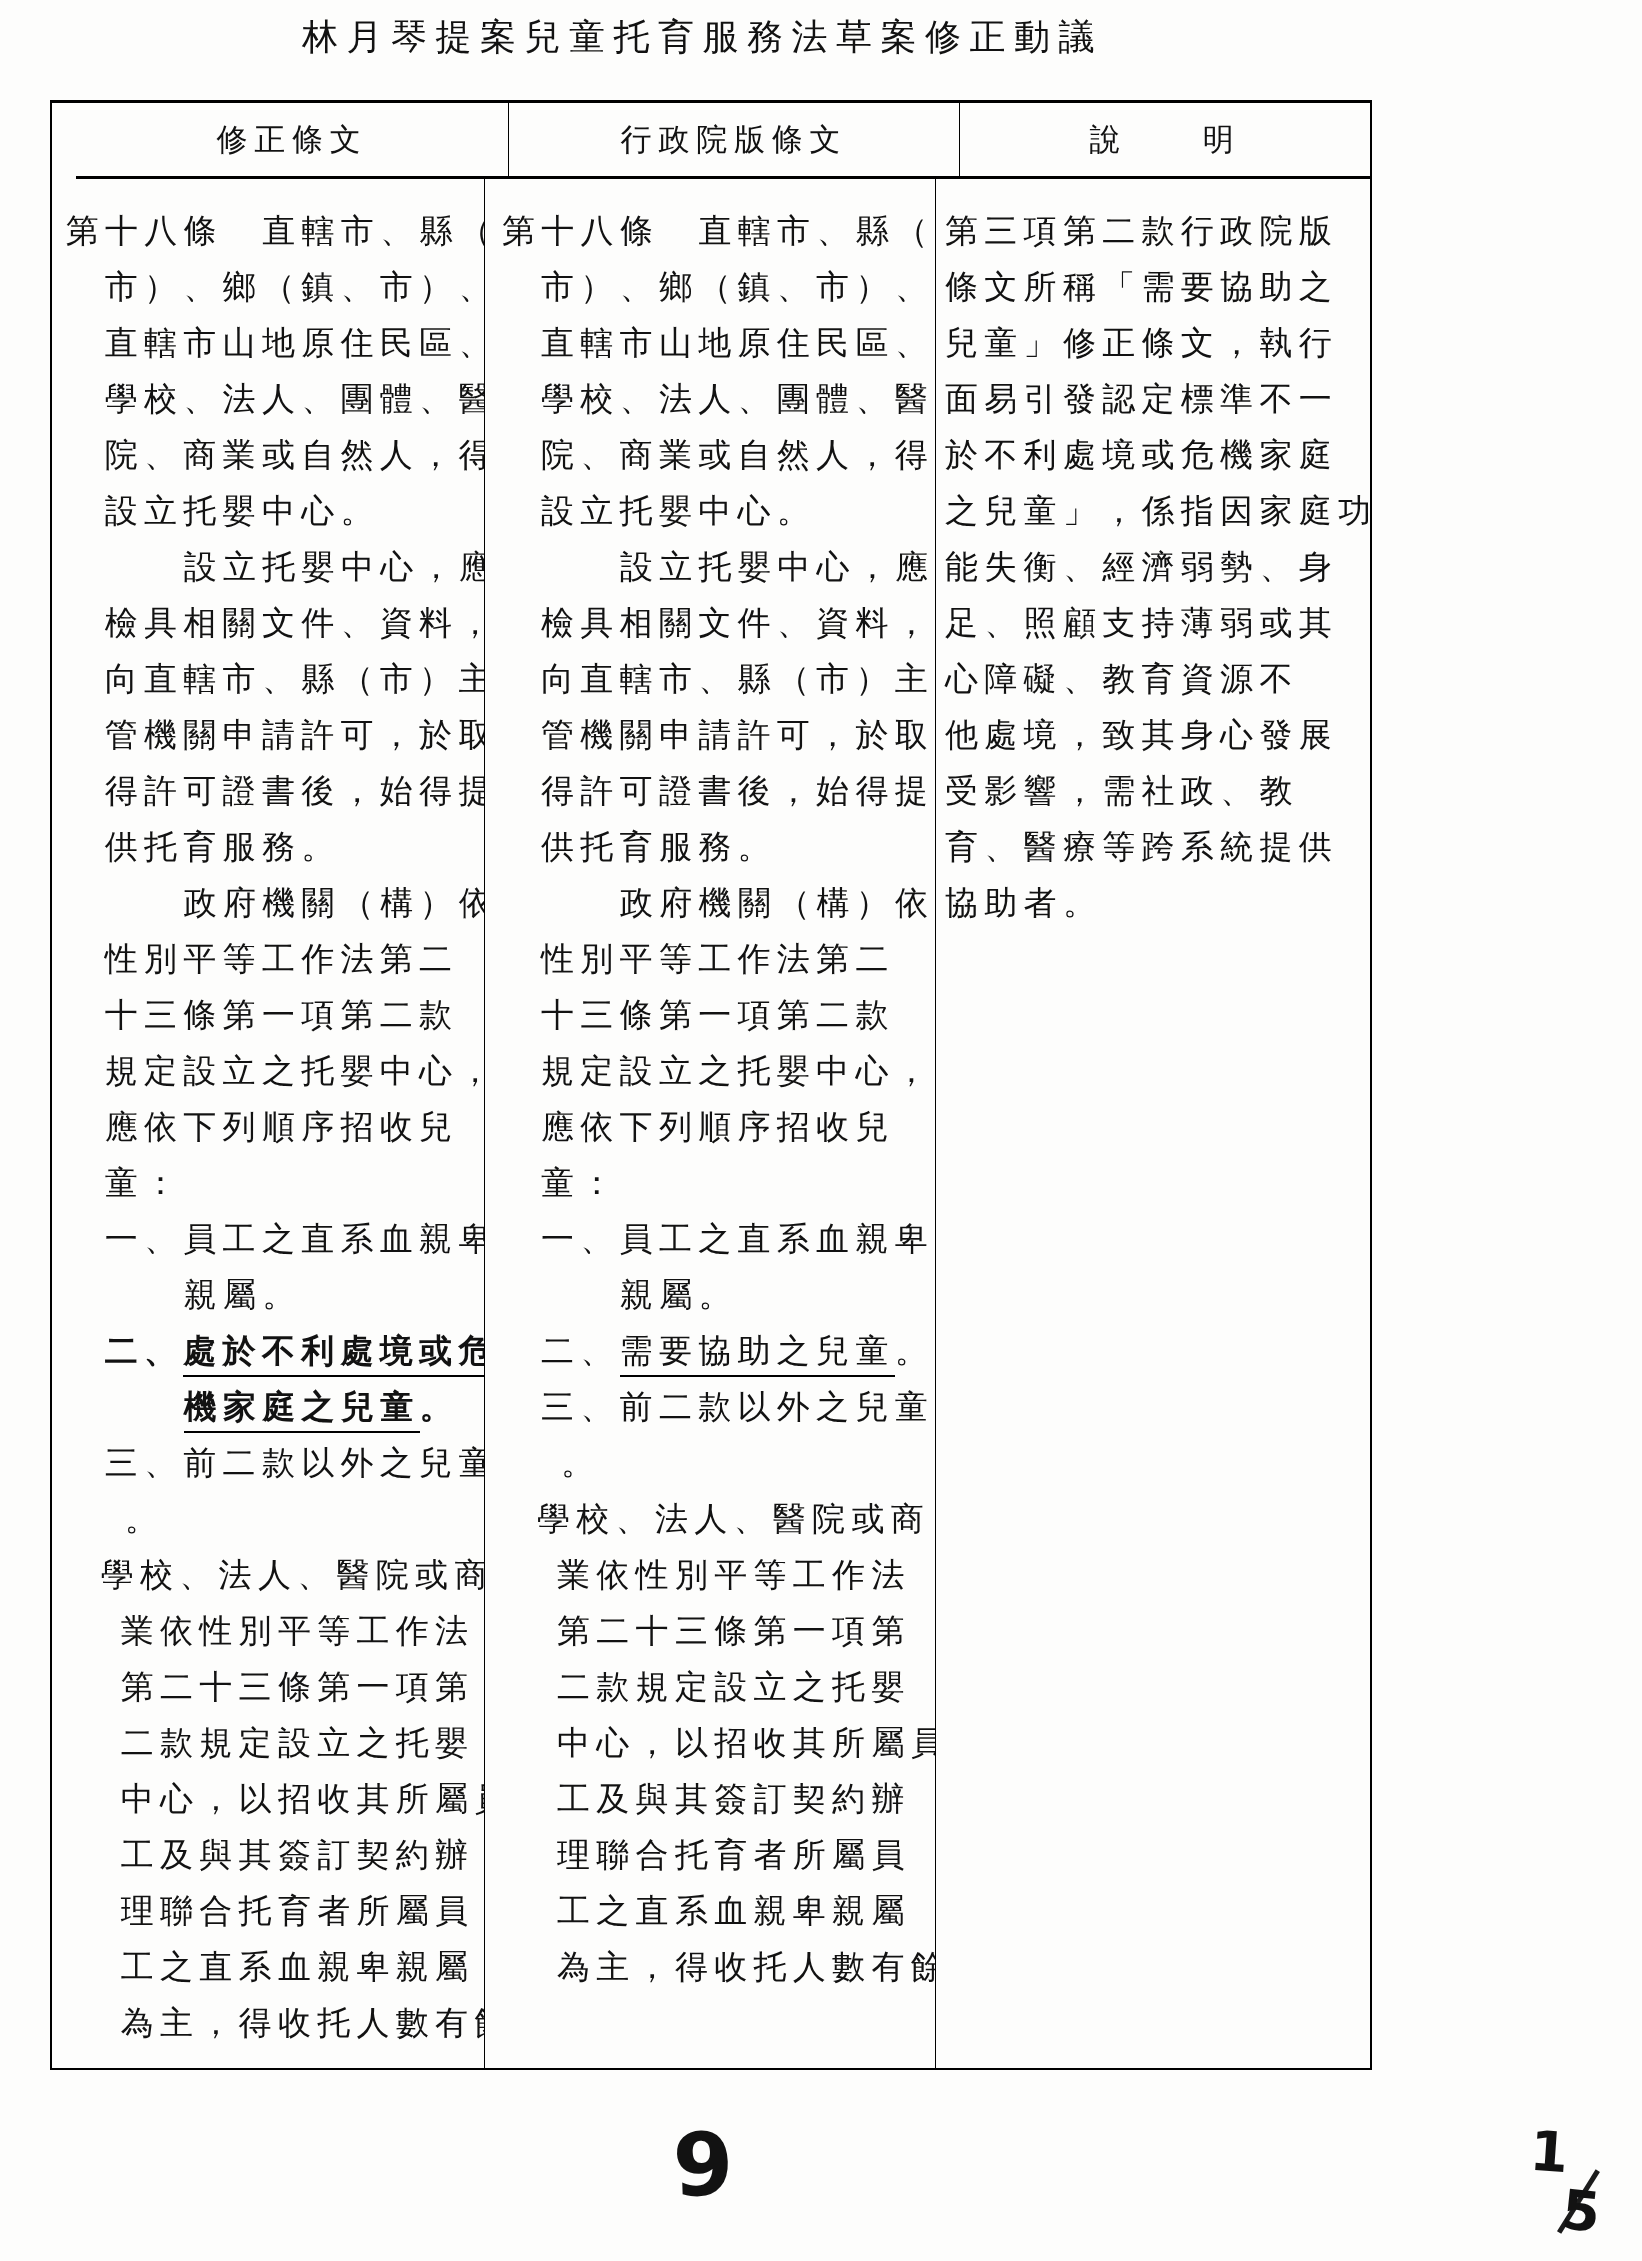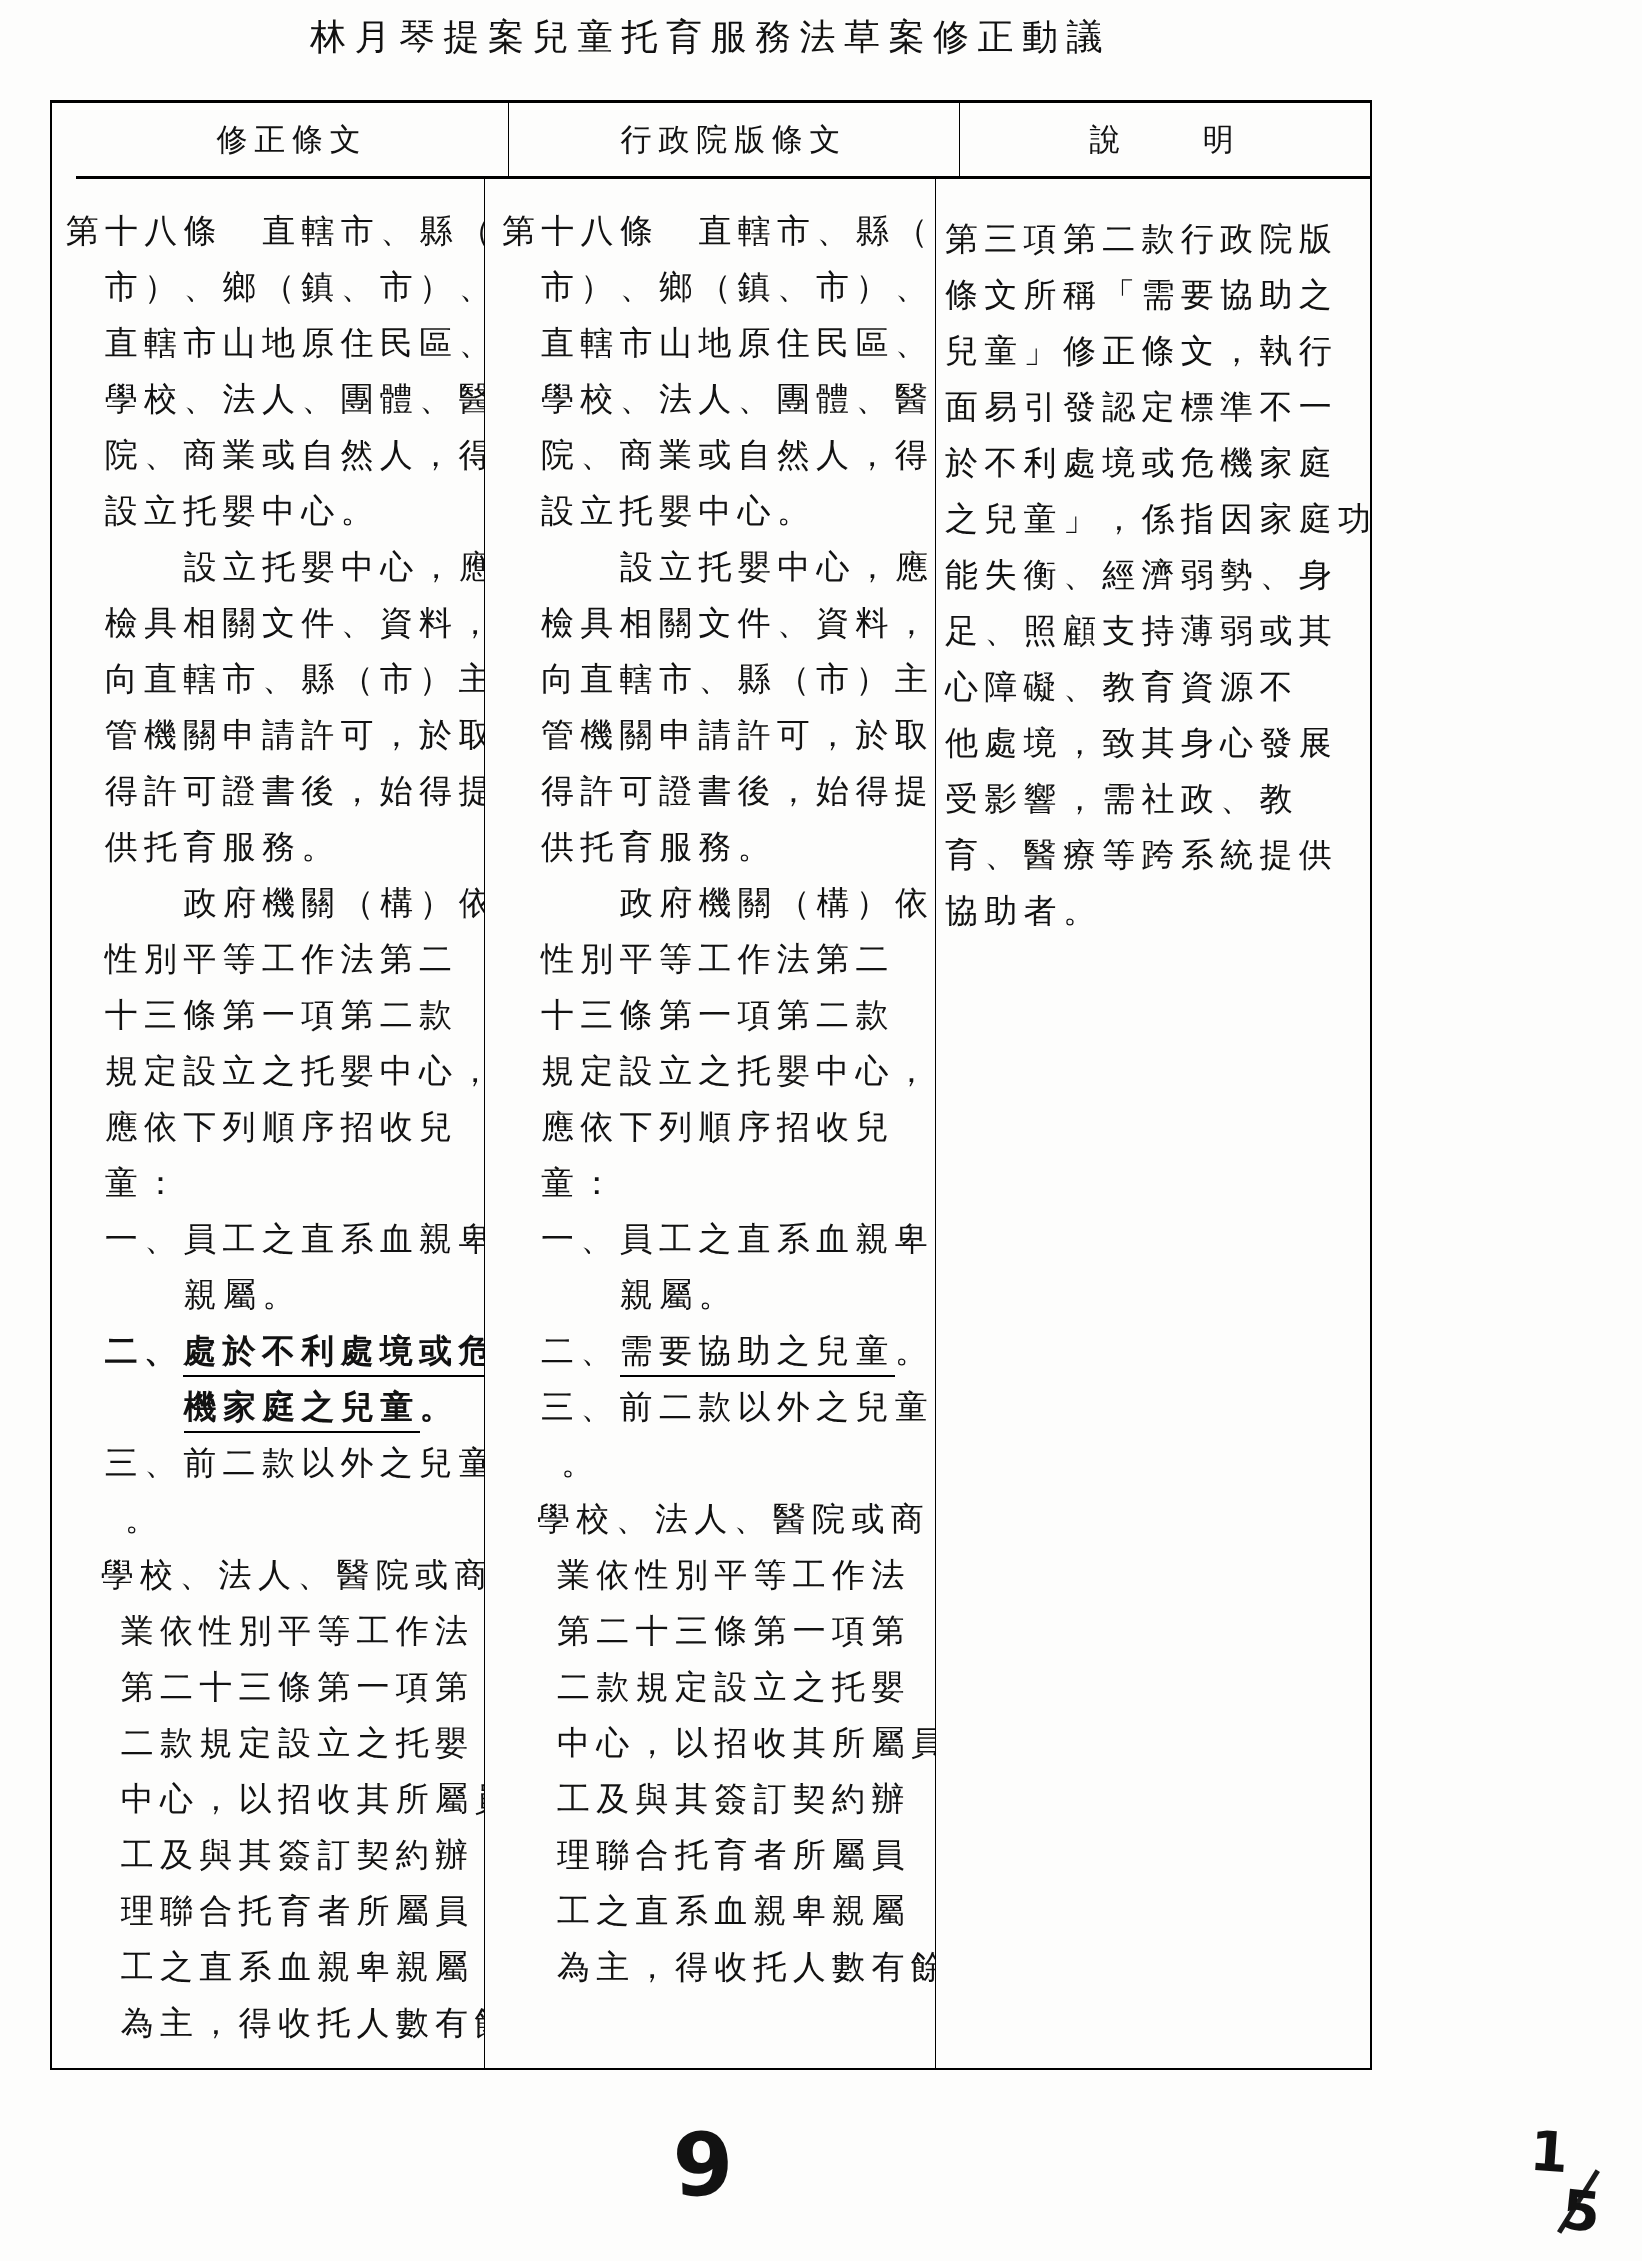--- a/index.html
+++ b/index.html
@@ -5,21 +5,21 @@
   html,body{margin:0;padding:0;background:#dcdcdc;}
   .page{
     position:relative;
     width:1642px;height:2261px;
     background:#fdfdfc;
     color:#121212;
     font-family:"DejaVu Serif","Liberation Serif",serif;
     overflow:hidden;
   }
   .doc-title{
-    position:absolute;left:310px;top:12.5px;
+    position:absolute;left:302px;top:12.5px;
     font-size:36px;letter-spacing:8.5px;
     white-space:nowrap;
   }
   .law-table{
     position:absolute;left:50px;top:100px;
     width:1322px;height:1970px;
     box-sizing:border-box;
     border:2.3px solid #000;
     border-top-width:3.4px;
     display:flex;flex-direction:column;
@@ -30,21 +30,21 @@
     font-size:31px;letter-spacing:6.8px;white-space:nowrap;
     box-sizing:border-box;
   }
   .c1{width:433px;border-right:1.7px solid #000;}
   .c2{width:451px;border-right:1.7px solid #000;}
   .c3{flex:1;}
   .brow{display:flex;flex:1;min-height:0;}
   .bcell{box-sizing:border-box;padding-top:24px;overflow:hidden;}
   .bcell.c1{padding-left:13.7px;padding-right:4.6px;}
   .bcell.c2{padding-left:17px;padding-right:4.6px;}
-  .bcell.c3{padding-left:9px;padding-right:2.3px;margin-top:8px;}
+  .bcell.c3{padding-left:9px;padding-right:2.3px;}
   .tline{
     height:56px;line-height:56px;
     font-size:33px;letter-spacing:6.3px;
     white-space:nowrap;
   }
   .ul{border-bottom:2.8px solid #000;padding-bottom:5.1px;}
   .bd{font-weight:700;}
   .pageno{
     position:absolute;left:673px;top:2114px;
     font-size:87px;font-weight:700;

